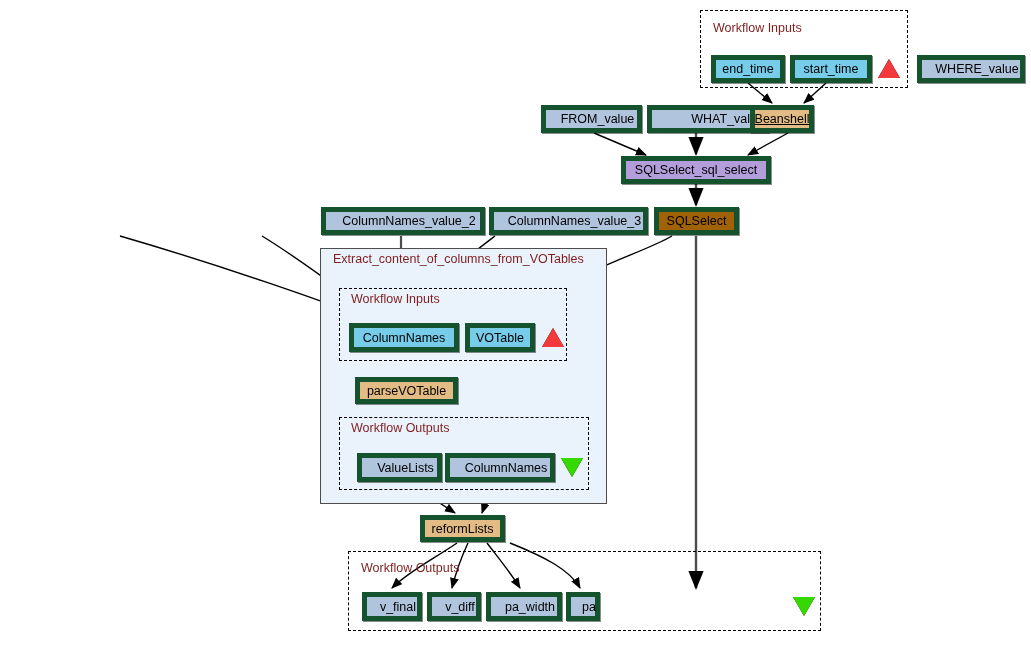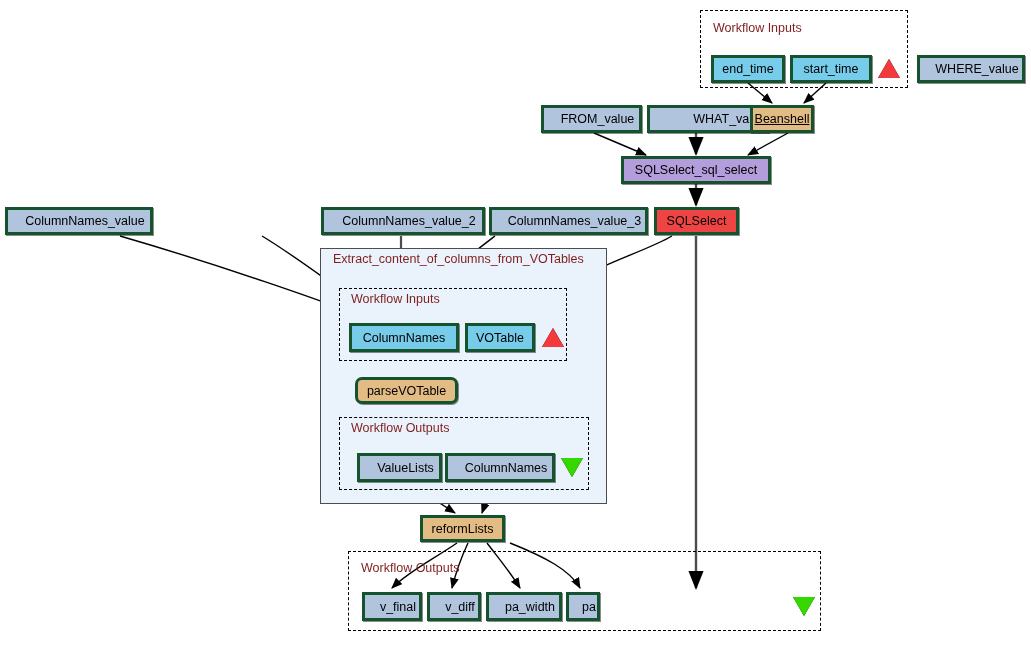--- a/index.html
+++ b/index.html
@@ -2,29 +2,29 @@
 <html><head>
 <meta charset="utf-8">
 <style>
   html,body{margin:0;padding:0;background:#ffffff;}
   body{width:1031px;height:649px;position:relative;overflow:hidden;
        font-family:"Liberation Sans","DejaVu Sans",sans-serif;}
   #canvas{position:absolute;left:0;top:0;width:1031px;height:649px;}
   svg.edges{position:absolute;left:0;top:0;width:1031px;height:649px;pointer-events:none;}
 
   
-  .node{position:absolute;box-sizing:border-box;border:3px solid #14532d;
+  .node{position:absolute;box-sizing:border-box;border:5px solid #14532d;
         display:flex;align-items:center;justify-content:center;
         font-size:12.5px;color:#000;white-space:nowrap;
         box-shadow:1px 1px 0 rgba(0,0,0,0.45);}
   .n-steelblue{background:#b0c4de;padding-left:12px;}
   .n-skyblue{background:#77ccea;}
   .n-tan{background:#e3bb85;}
   .n-purple{background:#b39ddb;}
-  .n-green{background:#ef4444;}
+  .n-green{background:#a16207;}
 
   
   .group-dashed{position:absolute;box-sizing:border-box;
         border:1.6px dashed #000;background:transparent;}
   .group-solid{position:absolute;box-sizing:border-box;
         border:1px solid #4d4d4d;background:#eaf3fb;}
   .group-label{position:absolute;font-size:12.5px;color:#7f1d1d;
         background:transparent;white-space:nowrap;}
 
   
@@ -111,23 +111,20 @@
     <span>WHAT_value</span>
   </div>
   <div class="node n-tan" style="left:750px;top:105px;width:64px;height:28px;text-decoration:underline;">
     <span>Beanshell</span>
   </div>
 
   <div class="node n-purple" style="left:621px;top:156px;width:150px;height:28px;">
     <span>SQLSelect_sql_select</span>
   </div>
 
-  <div class="node n-steelblue" style="left:5px;top:207px;width:148px;height:28px;">
-    <span>ColumnNames_value</span>
-  </div>
   <div class="node n-steelblue" style="left:321px;top:207px;width:164px;height:28px;">
     <span>ColumnNames_value_2</span>
   </div>
   <div class="node n-steelblue" style="left:489px;top:207px;width:159px;height:28px;">
     <span>ColumnNames_value_3</span>
   </div>
   <div class="node n-green" style="left:654px;top:207px;width:85px;height:28px;">
     <span>SQLSelect</span>
   </div>
 
@@ -138,21 +135,21 @@
   <div class="group-label" style="left:351px;top:292px;">Workflow Inputs</div>
 
   <div class="node n-skyblue" style="left:349px;top:323px;width:110px;height:29px;">
     <span>ColumnNames</span>
   </div>
   <div class="node n-skyblue" style="left:465px;top:323px;width:70px;height:29px;">
     <span>VOTable</span>
   </div>
   <div class="tri tri-up" style="left:542px;top:328px;"></div>
 
-  <div class="node n-tan" style="left:355px;top:377px;width:103px;height:27px;border-radius:7px;">
+  <div class="node n-tan" style="left:355px;top:377px;width:103px;height:27px;">
     <span>parseVOTable</span>
   </div>
 
   <div class="group-dashed" style="left:339px;top:417px;width:250px;height:73px;"></div>
   <div class="group-label" style="left:351px;top:421px;">Workflow Outputs</div>
 
   <div class="node n-steelblue" style="left:357px;top:453px;width:85px;height:29px;">
     <span>ValueLists</span>
   </div>
   <div class="node n-steelblue" style="left:445px;top:453px;width:110px;height:29px;">

